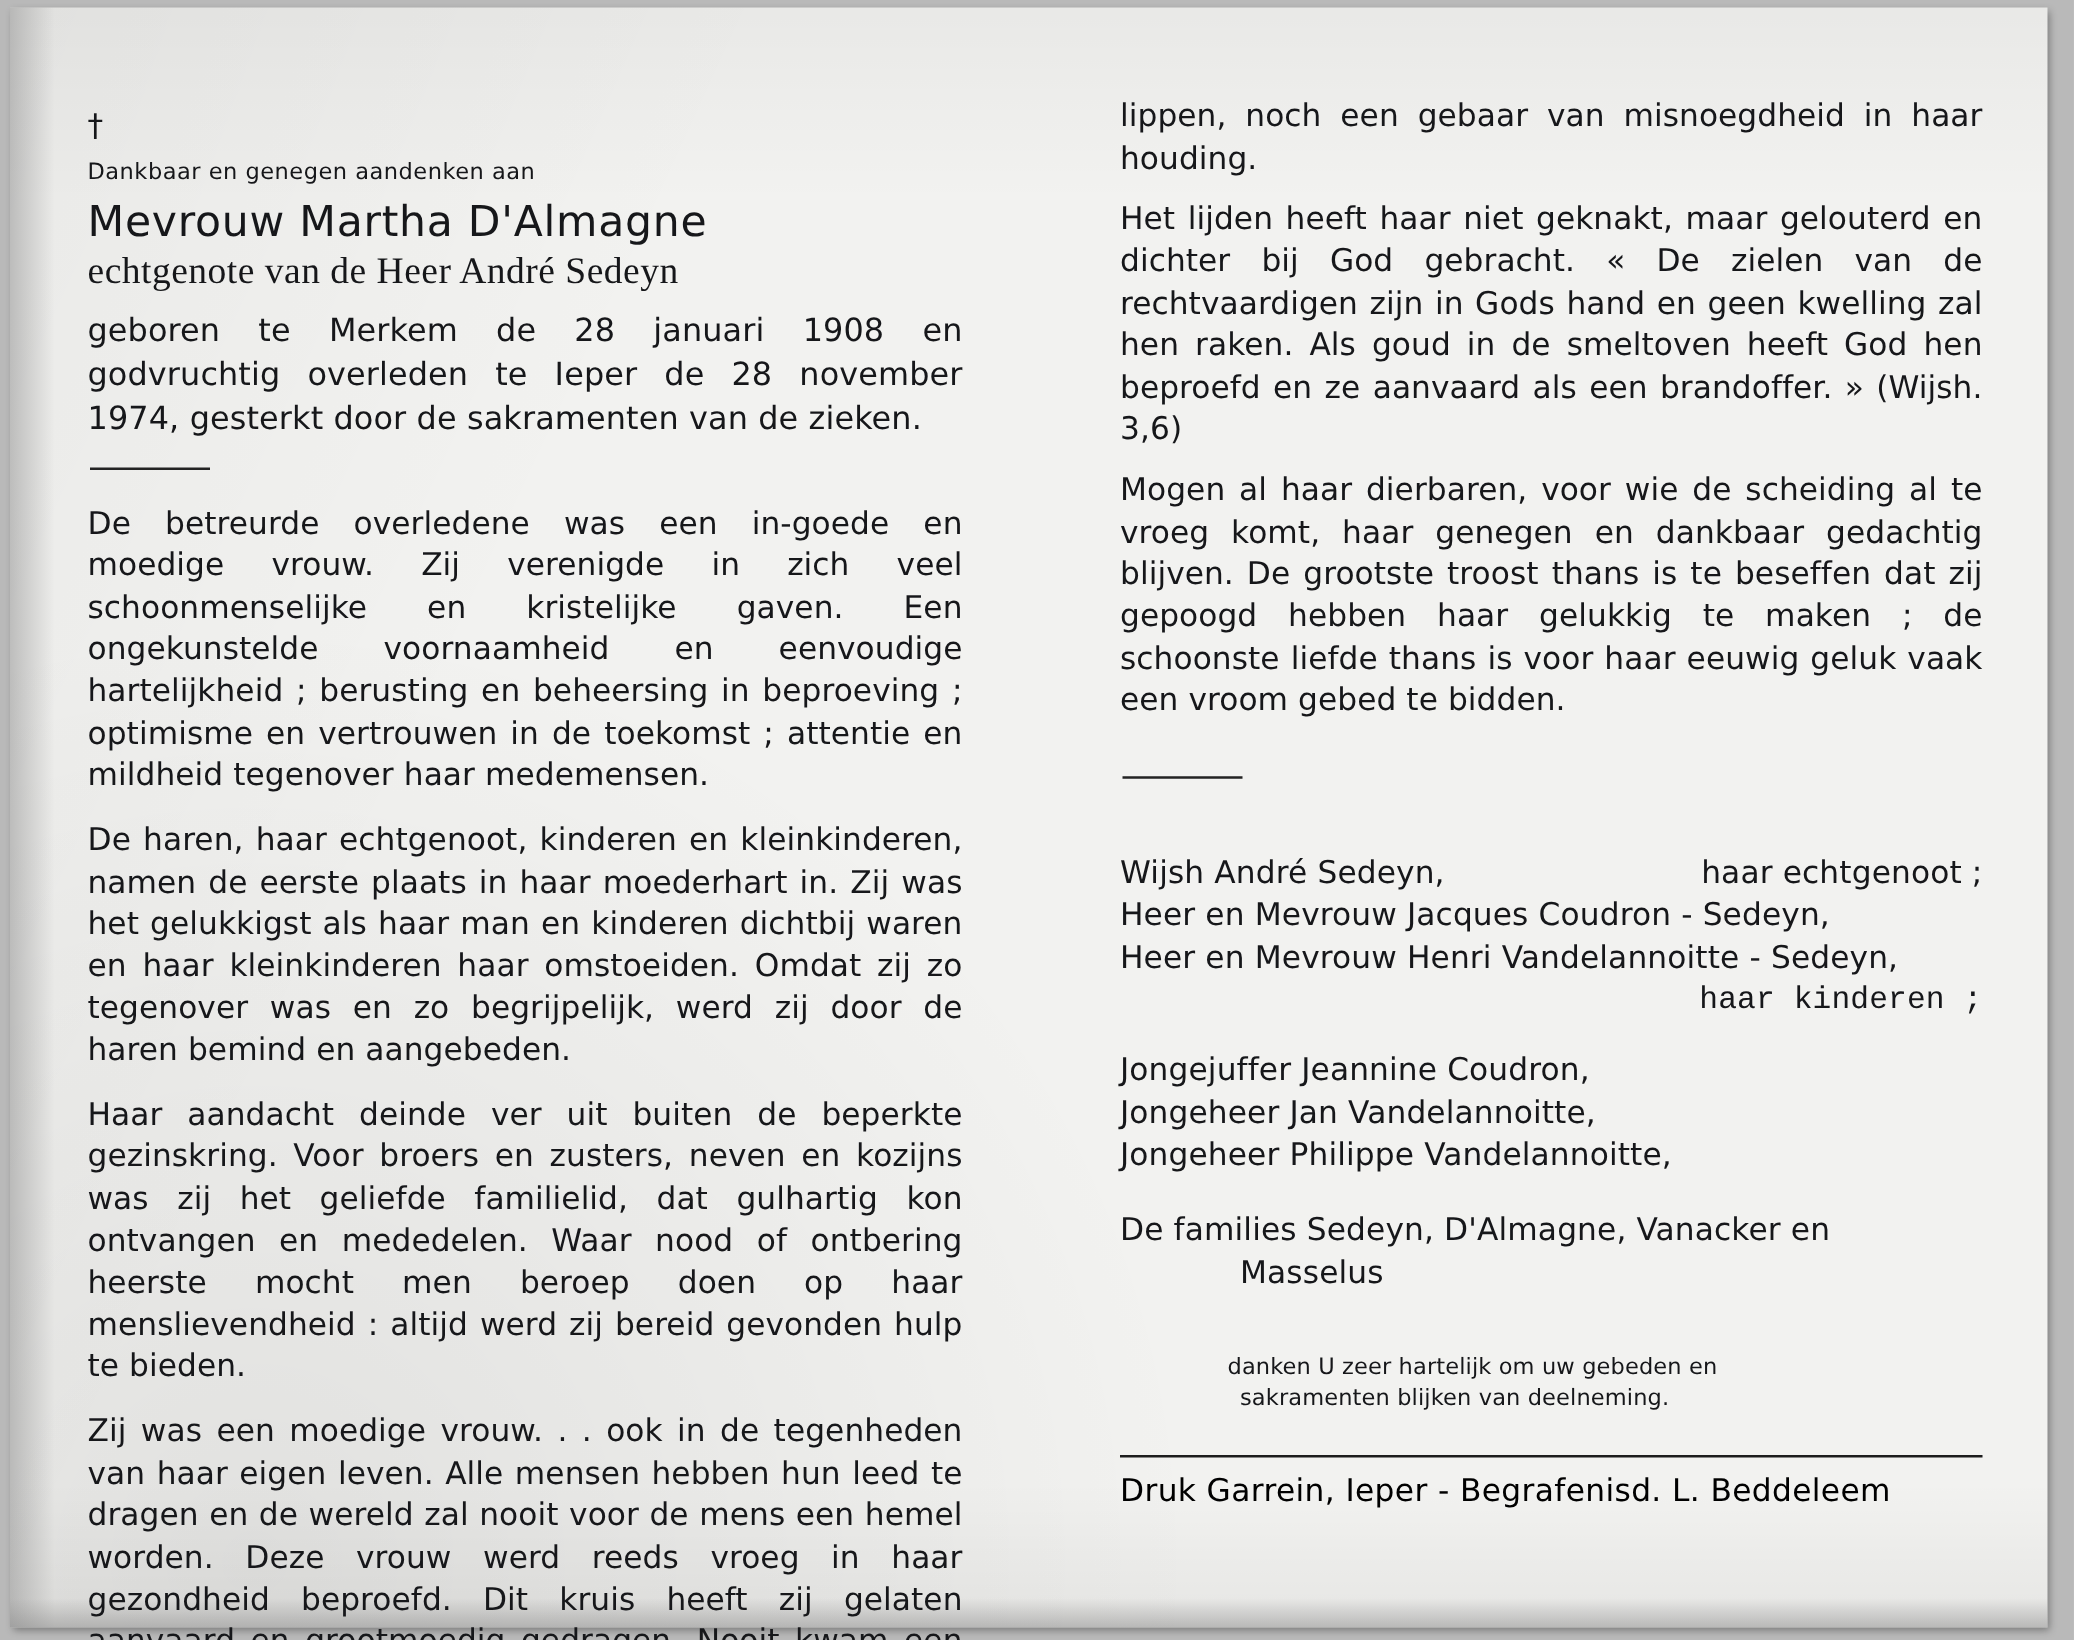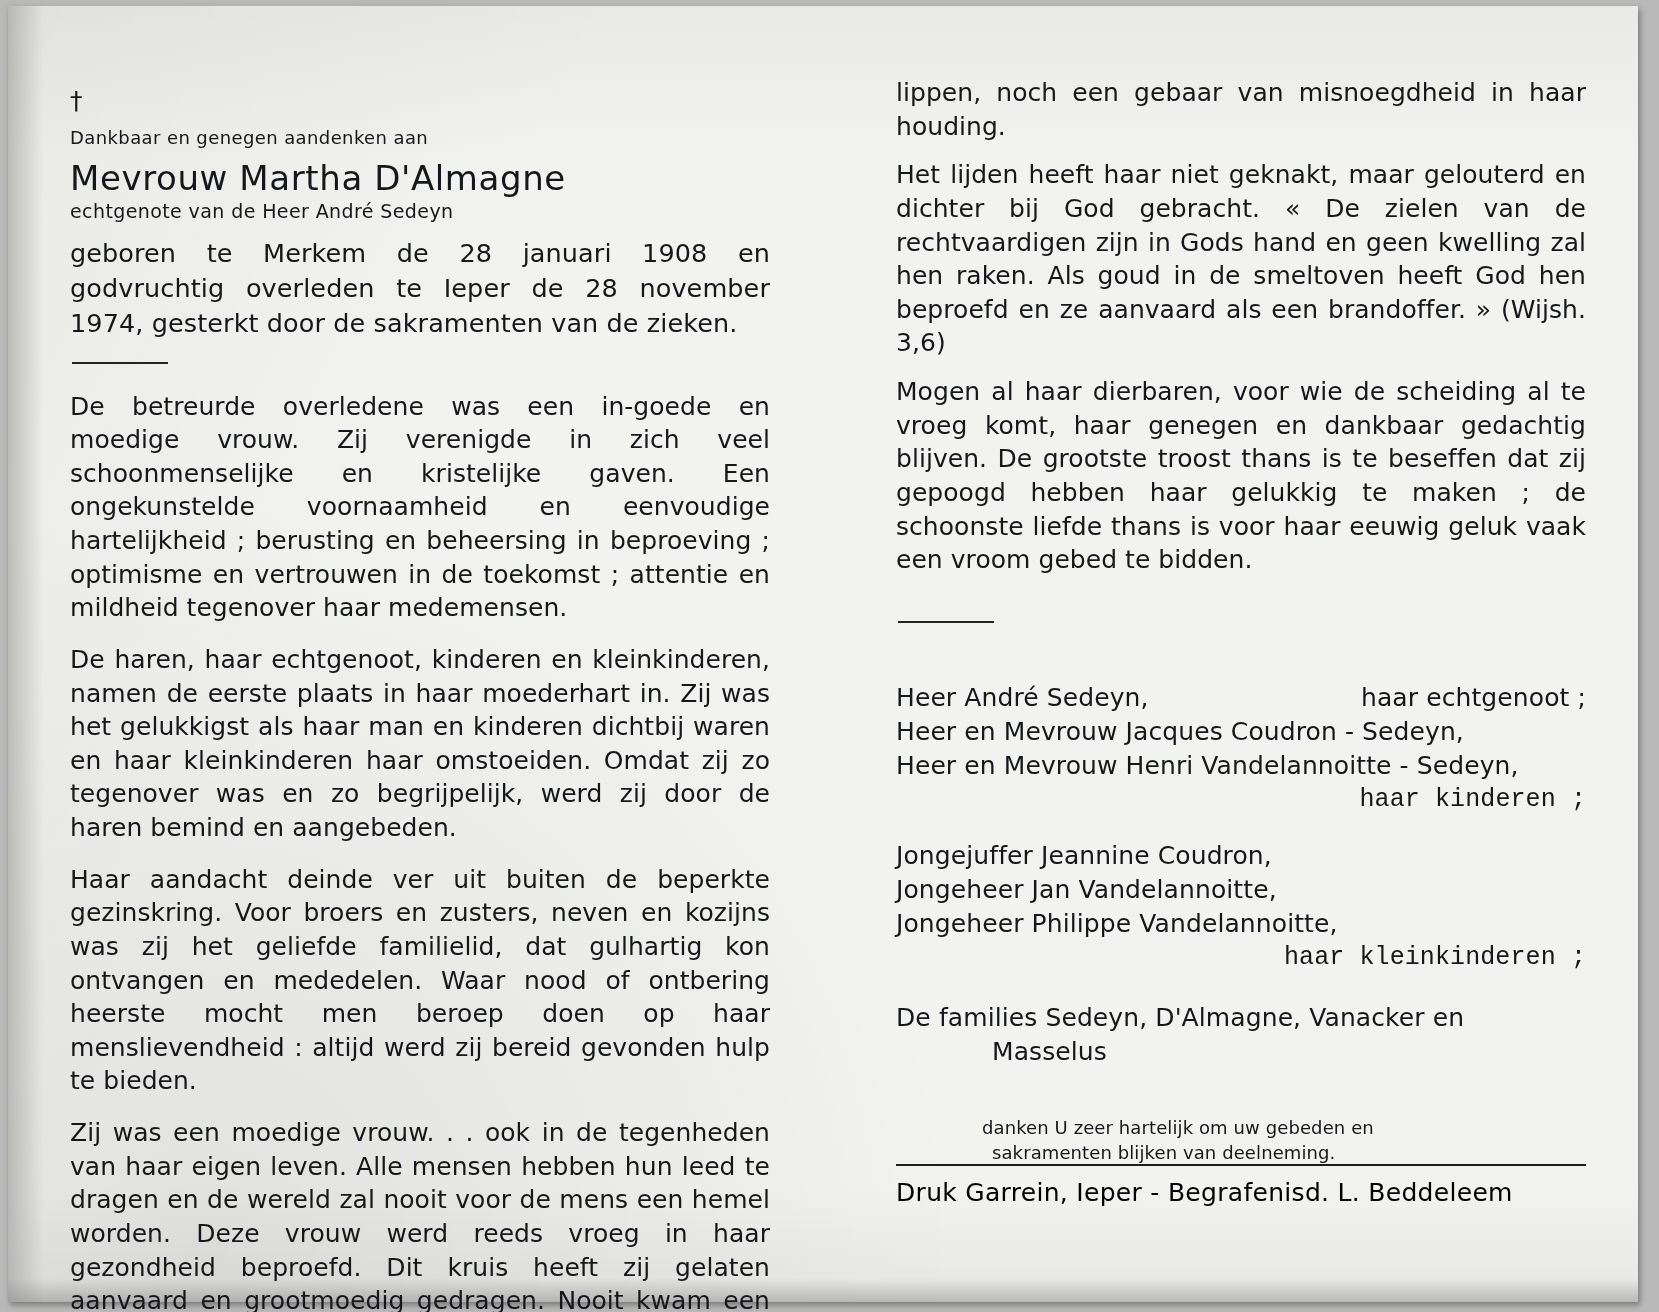--- a/index.html
+++ b/index.html
@@ -78,23 +78,24 @@
     letter-spacing: 0.4px;
     margin-bottom: 10px;
   }
   .name {
     font-size: 34px;
     letter-spacing: 0.6px;
     margin-bottom: 2px;
     white-space: nowrap;
   }
   .spouse {
-    font-size: 19px;
+    font-size: 30px;
     letter-spacing: 0.4px;
     margin-bottom: 14px;
+    font-family: Liberation Serif, serif;
   }
   .dates {
     font-size: 25.5px;
     line-height: 1.38;
     letter-spacing: 0.1px;
     text-align: justify;
     margin-bottom: 18px;
   }
   .rule {
     width: 96px;
@@ -202,44 +203,41 @@
       <div class="body-text right-top">
         <p>lippen, noch een gebaar van misnoegdheid in haar houding.</p>
         <p>Het lijden heeft haar niet geknakt, maar gelouterd en dichter bij God gebracht. « De zielen van de rechtvaardigen zijn in Gods hand en geen kwelling zal hen raken. Als goud in de smeltoven heeft God hen beproefd en ze aanvaard als een brandoffer. » (Wijsh. 3,6)</p>
         <p>Mogen al haar dierbaren, voor wie de scheiding al te vroeg komt, haar genegen en dankbaar gedachtig blijven. De grootste troost thans is te beseffen dat zij gepoogd hebben haar gelukkig te maken ; de schoonste liefde thans is voor haar eeuwig geluk vaak een vroom gebed te bidden.</p>
       </div>
 
       <div class="rule-right"></div>
 
       <div class="family-list">
         <div class="fl-row">
-          <span>Heer André Sedeyn,</span>
+          <span>Wijsh André Sedeyn,</span>
           <span>haar echtgenoot ;</span>
         </div>
         <div class="fl-row single">
           <span>Heer en Mevrouw Jacques Coudron - Sedeyn,</span>
         </div>
         <div class="fl-row single">
           <span>Heer en Mevrouw Henri Vandelannoitte - Sedeyn,</span>
         </div>
         <div class="fl-row single">
           <span class="fl-right">haar kinderen ;</span>
         </div>
         <div class="fl-gap"></div>
         <div class="fl-row single">
           <span>Jongejuffer Jeannine Coudron,</span>
         </div>
         <div class="fl-row single">
           <span>Jongeheer Jan Vandelannoitte,</span>
         </div>
         <div class="fl-row single">
           <span>Jongeheer Philippe Vandelannoitte,</span>
-        </div>
-        <div class="fl-row single">
-          <span class="fl-right">haar kleinkinderen ;</span>
         </div>
       </div>
 
       <div class="families">
         <div>De families Sedeyn, D'Almagne, Vanacker en</div>
         <div class="indent">Masselus</div>
       </div>
 
       <div class="thanks">
         <div>danken U zeer hartelijk om uw gebeden en</div>

